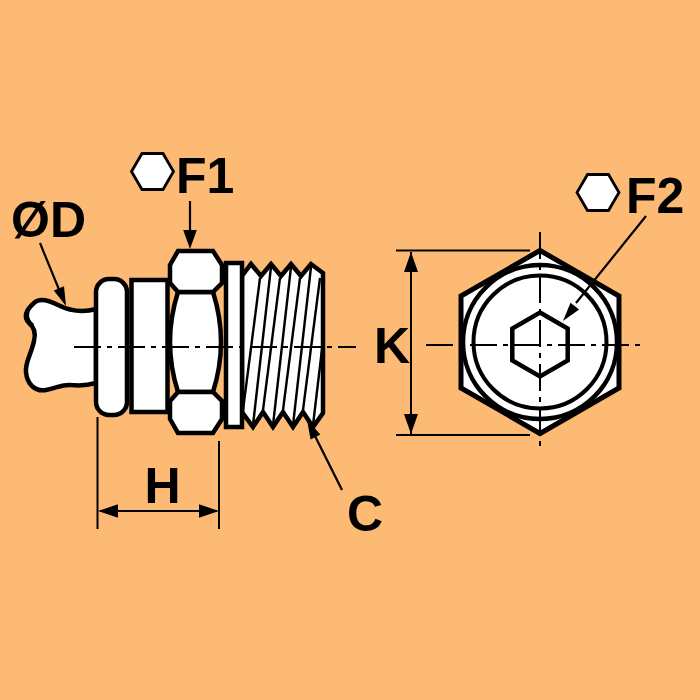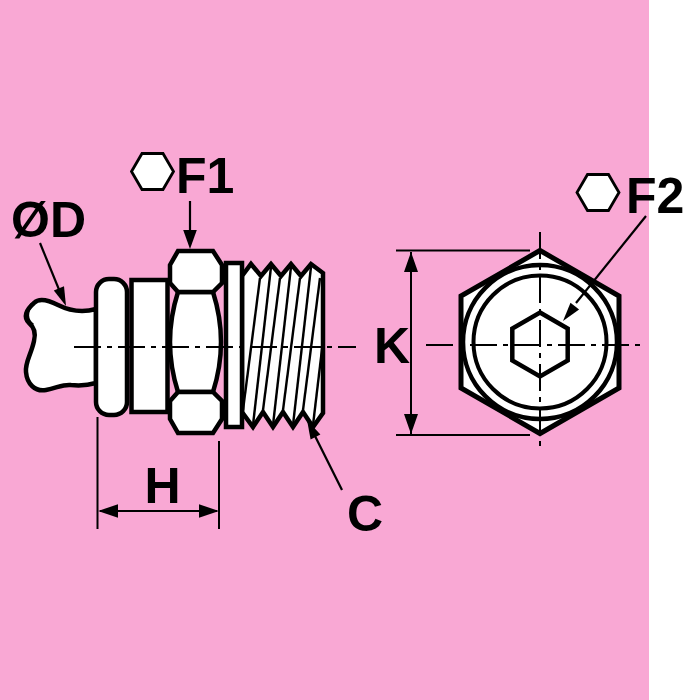--- a/index.html
+++ b/index.html
@@ -1,16 +1,16 @@
 <!DOCTYPE html>
 <html><head>
 <meta charset="utf-8">
 <style>
   html,body{margin:0;padding:0;background:#ffffff;}
-  .canvas{width:649px;height:700px;background:#f9a8d4;position:relative;}
+  .canvas{width:700px;height:700px;background:#fdba74;position:relative;}
   svg{display:block;}
   .outline{fill:#ffffff;stroke:#000000;stroke-width:4.5;stroke-linejoin:miter;}
   .outline-thick{fill:#ffffff;stroke:#000000;stroke-width:5;stroke-linejoin:miter;}
   .ring{fill:none;stroke:#000000;stroke-width:4.5;}
   .ring-inner{fill:none;stroke:#000000;stroke-width:4;}
   .thin{stroke:#000000;stroke-width:2;fill:none;}
   .leader{stroke:#000000;stroke-width:2.2;fill:none;}
   .helix{stroke:#000000;stroke-width:2.4;fill:none;}
   .fold{stroke:#000000;stroke-width:3;fill:none;}
   .center{stroke:#000000;stroke-width:2;fill:none;stroke-dasharray:27 6 5 6;}

